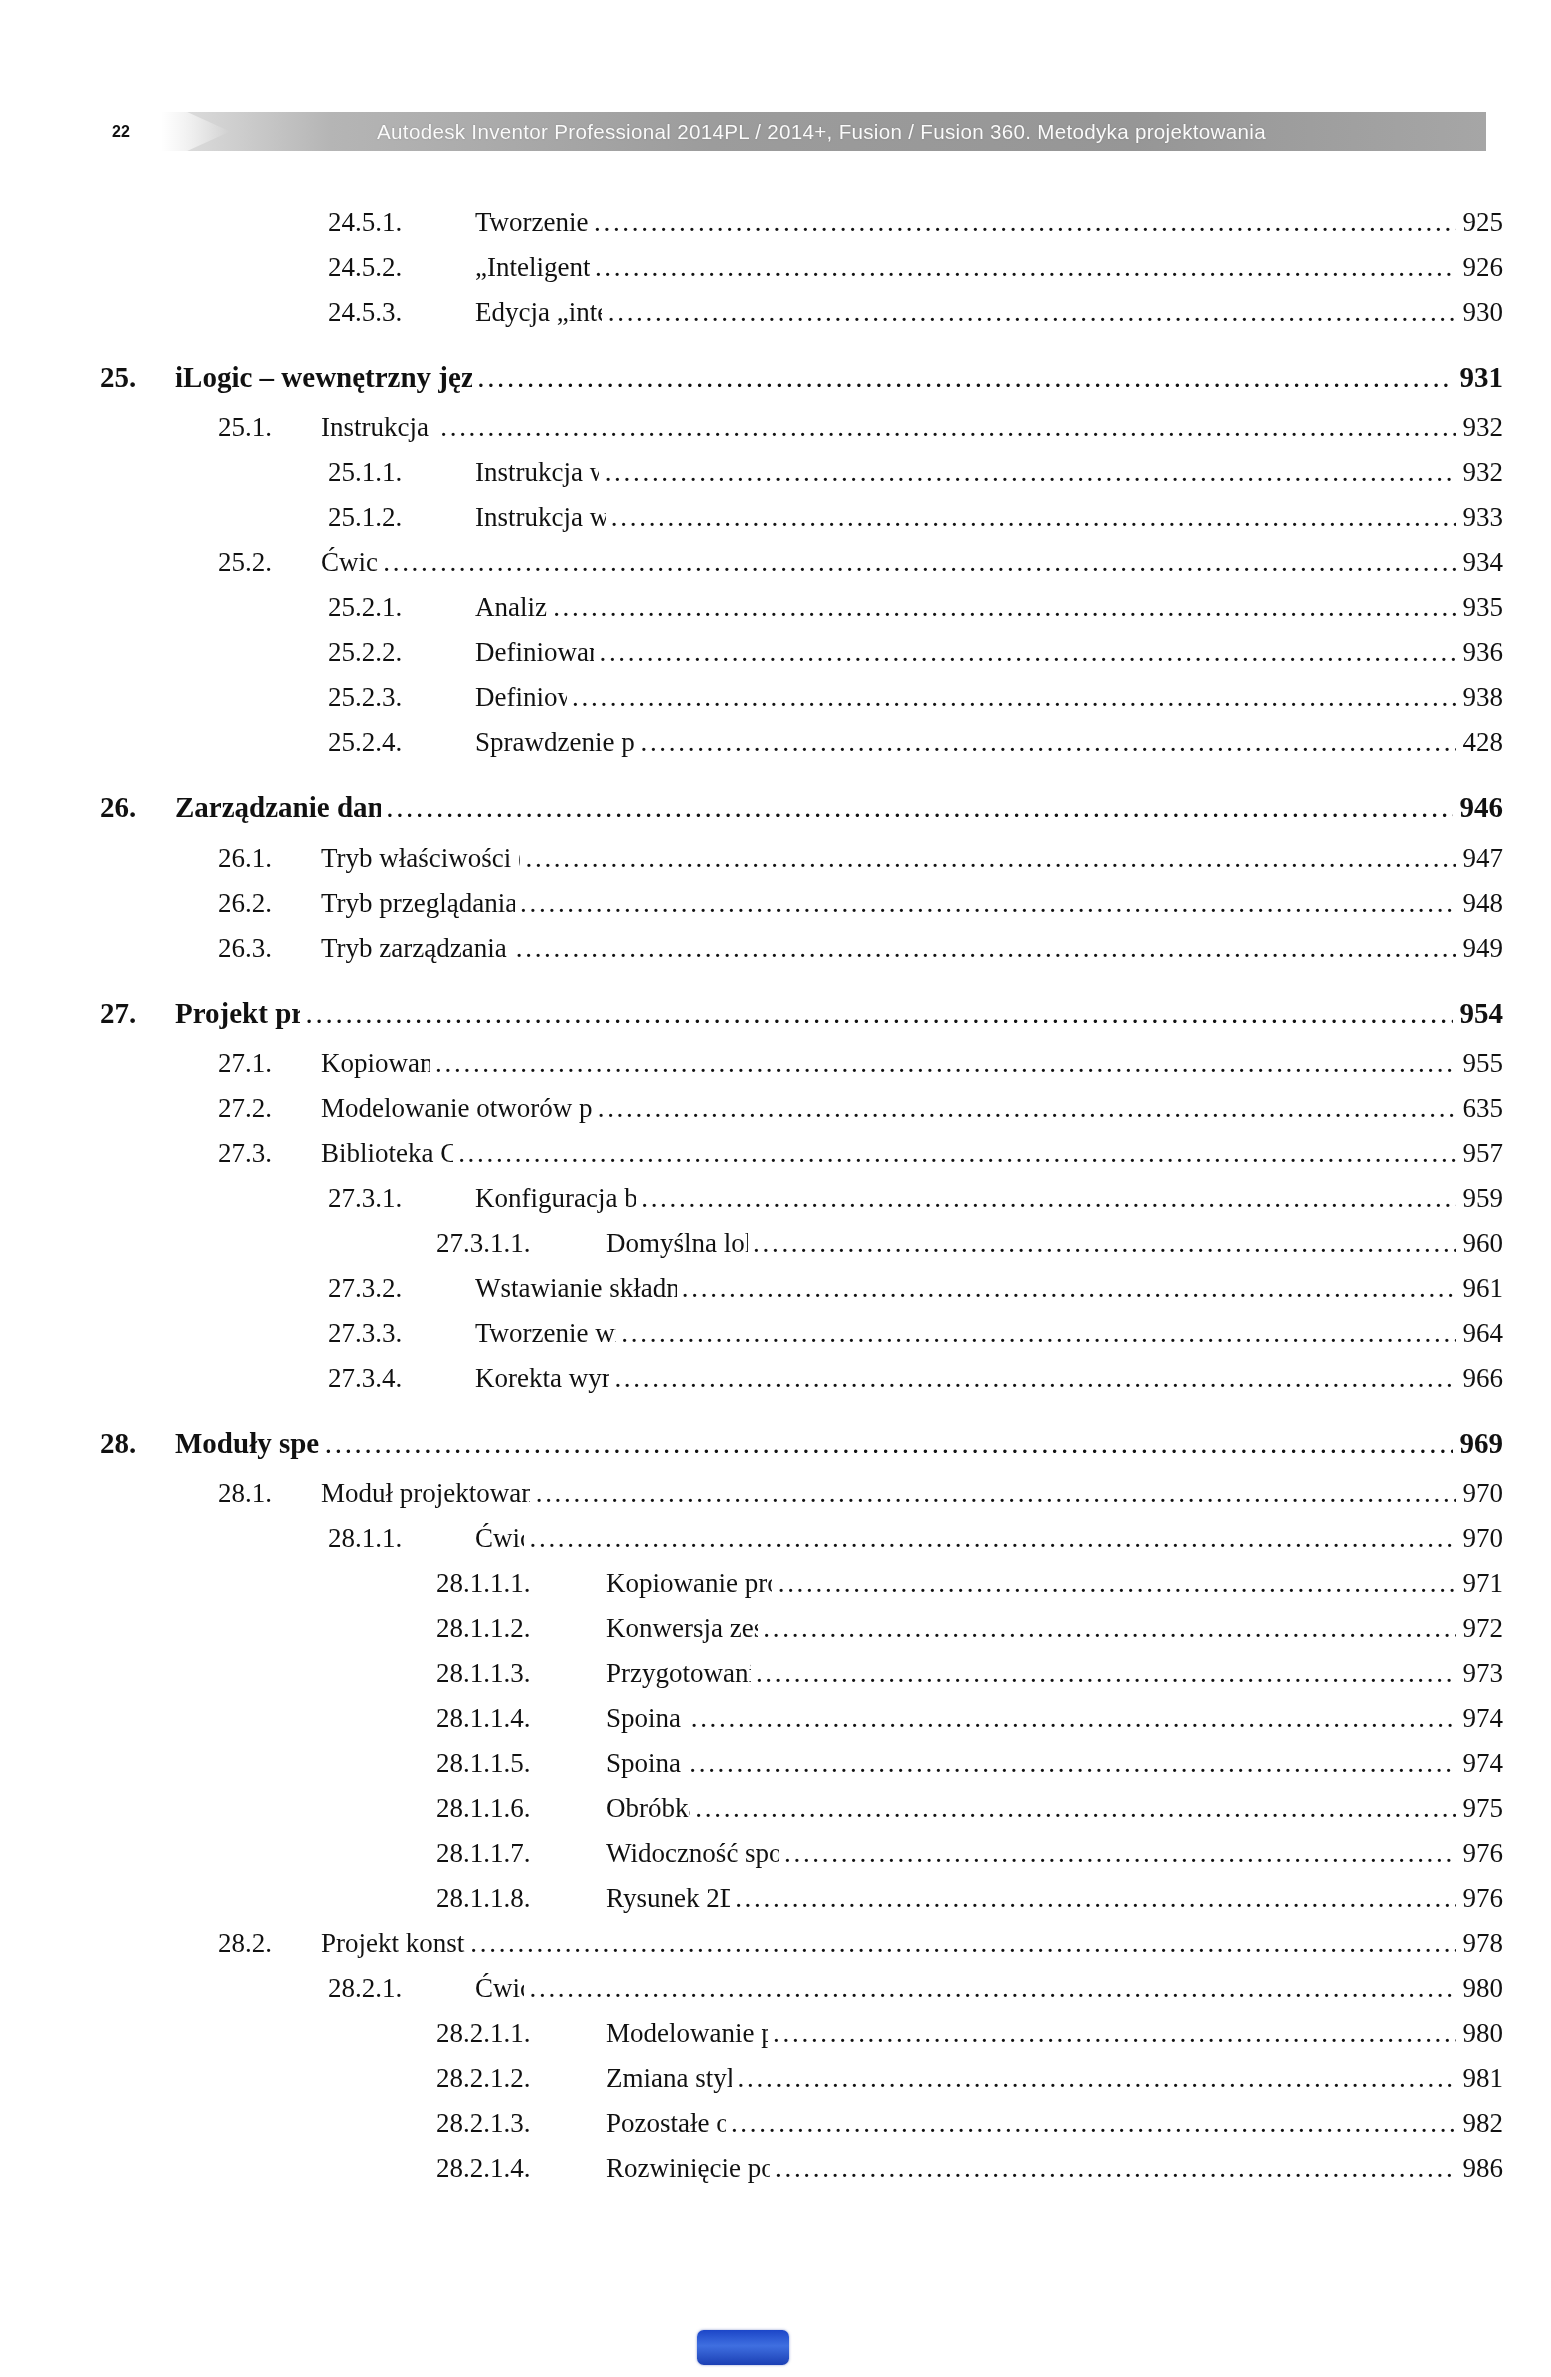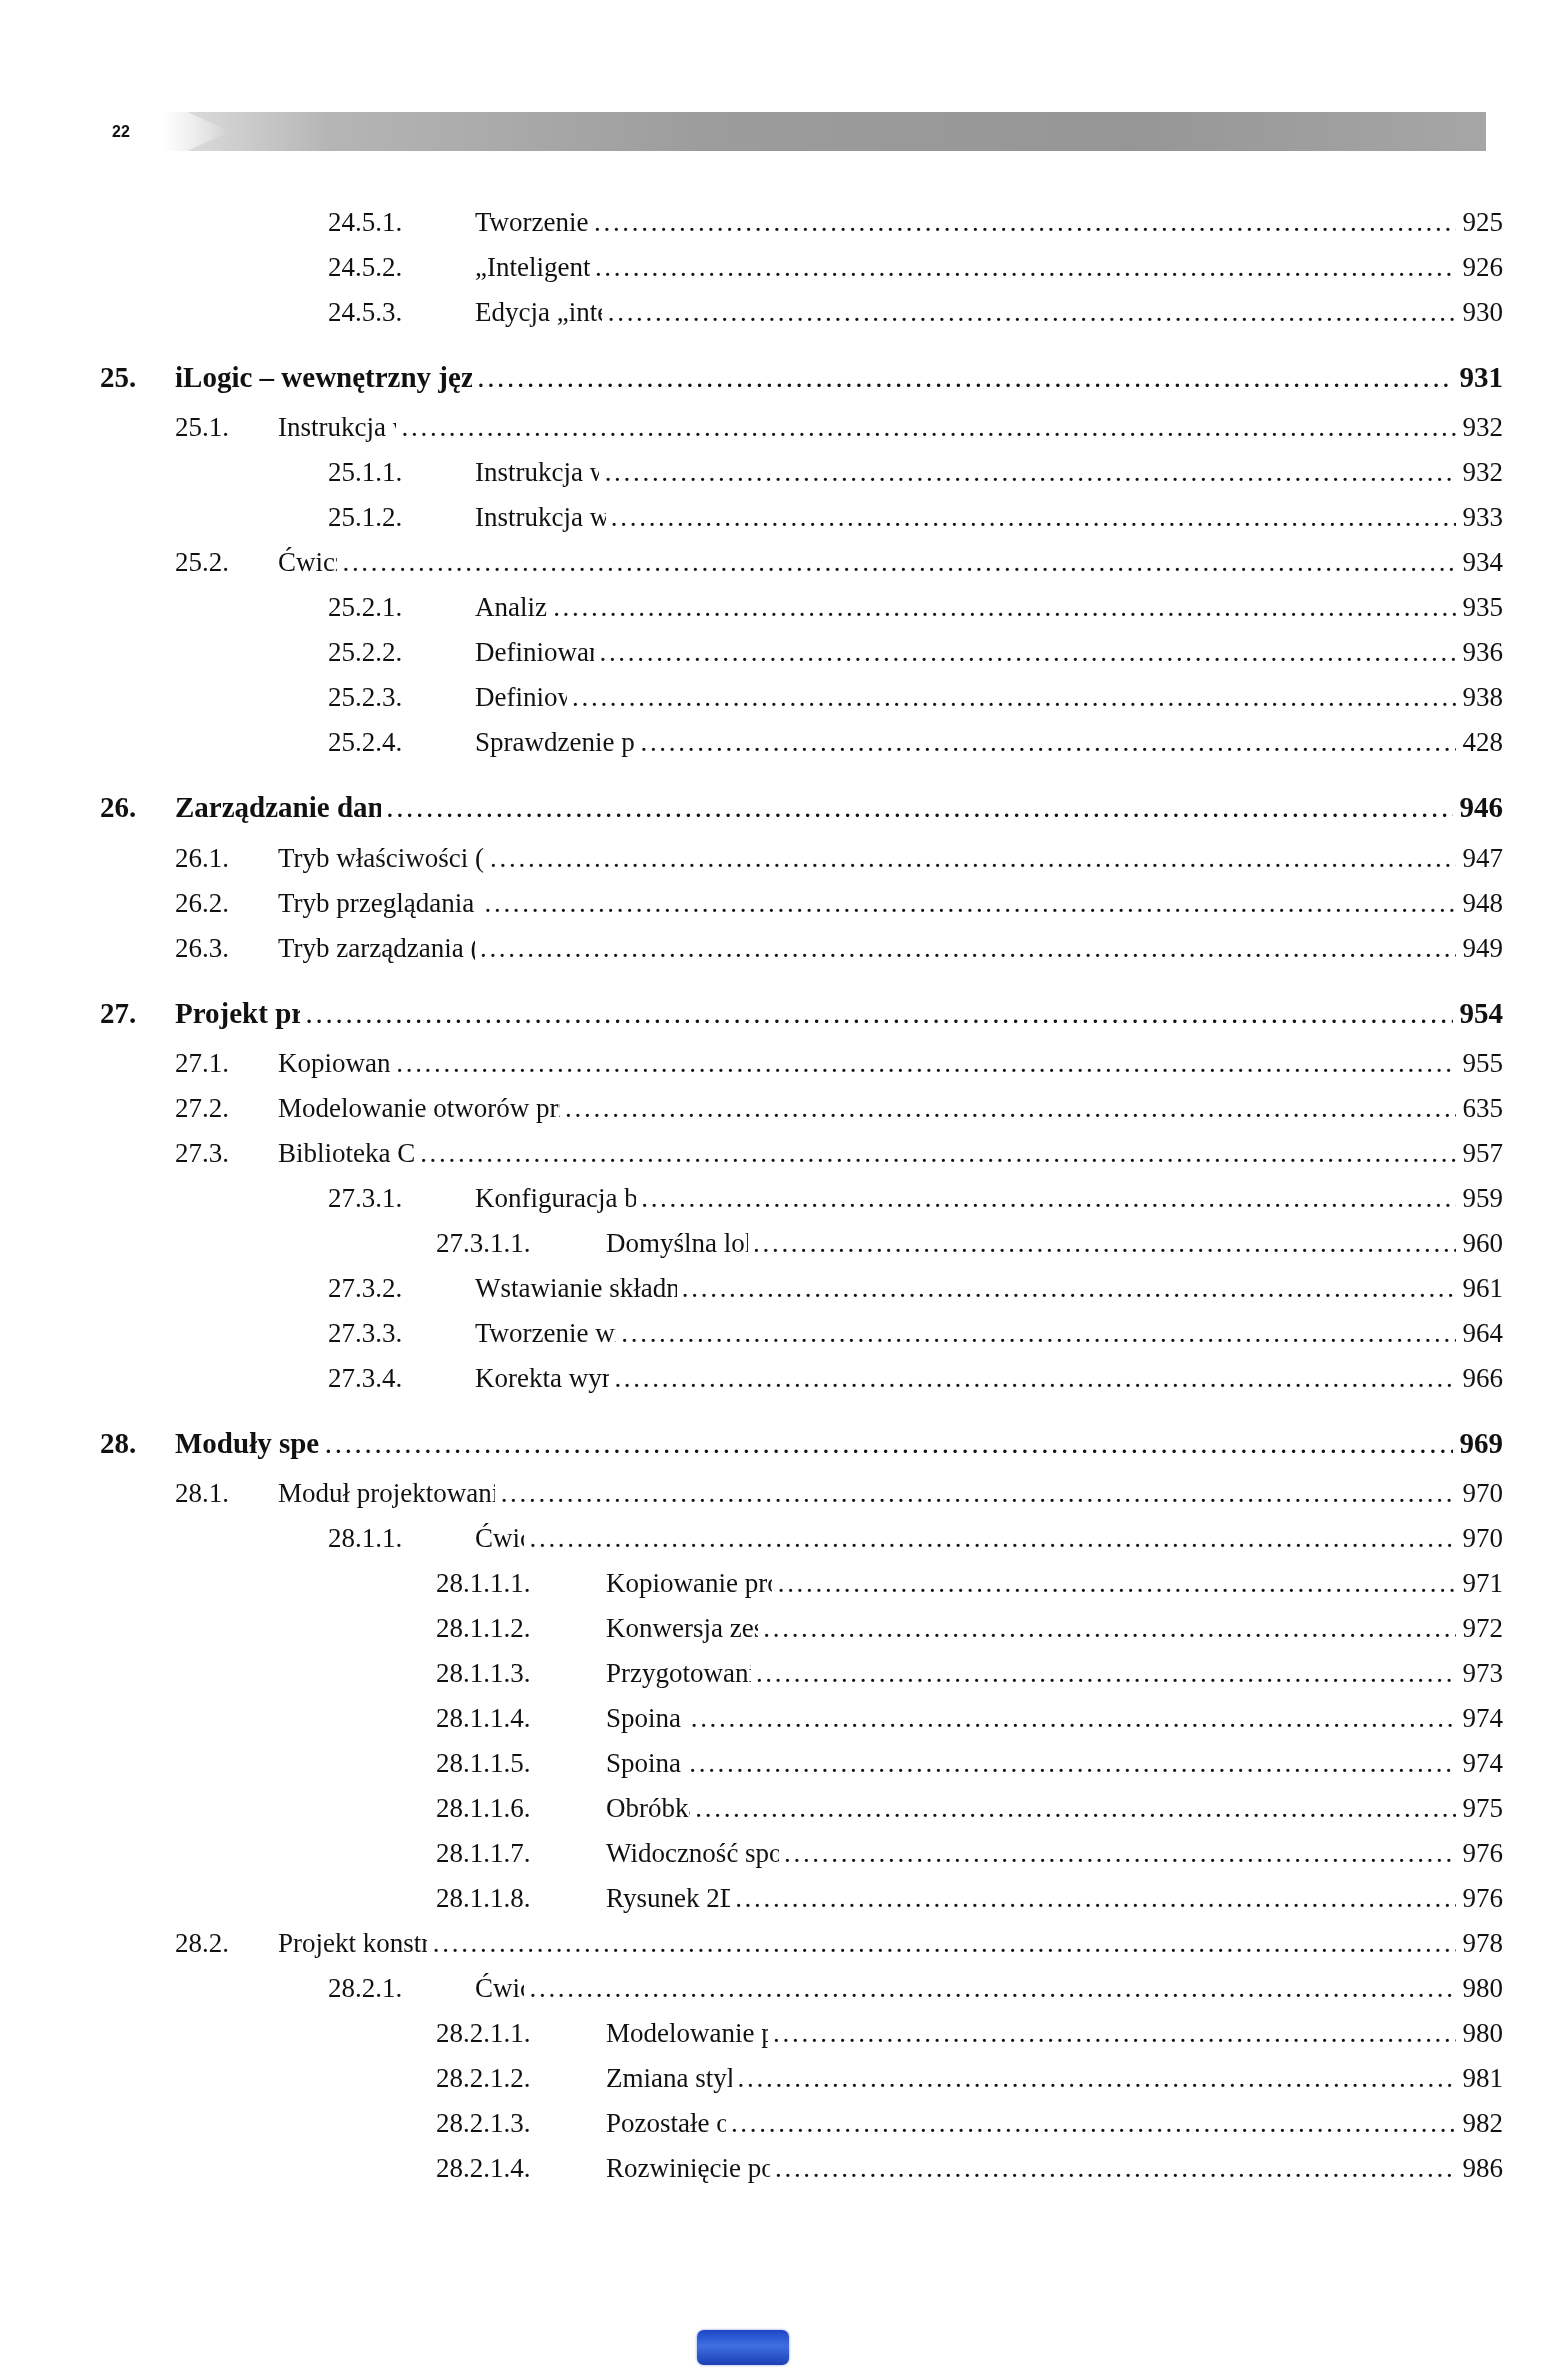--- a/index.html
+++ b/index.html
@@ -92,21 +92,21 @@
   }
   .row .pg {
     flex: 0 0 auto;
     text-align: right;
   }
 
   
   .level-1 { margin-left: 0; justify-content: flex-end; }
   .level-1 .num { width: 75px; }
   .level-2 { margin-left: 75px; }
-  .level-2 .num { width: 103px; }
+  .level-2 .num { width: 103px; margin-left: 43px; }
   .level-3 { margin-left: 180px; }
   .level-3 .num { width: 147px; margin-left: 48px; }
   .level-4 { margin-left: 336px; }
   .level-4 .num { width: 170px; }
 
   .chapter {
     font-weight: bold;
     font-size: 29px;
     margin-top: 20px;
     margin-bottom: 5.3px;
@@ -125,20 +125,21 @@
   }
 </style>
 </head>
 <body>
 
 <div class="page">
 
   <header class="header-bar">
     <div class="pagenum-wedge"></div>
     <span class="pagenum">22</span>
+    <span class="header-text">Autodesk Inventor Professional 2014PL / 2014+,  Fusion / Fusion 360. Metodyka projektowania</span>
   </header>
 
   <main class="toc">
 
       <div class="row level-3">
         <span class="num">24.5.1.</span>
         <span class="title">Tworzenie definicji iCopy</span>
         <span class="dots"></span>
         <span class="pg">925</span>
       </div>

